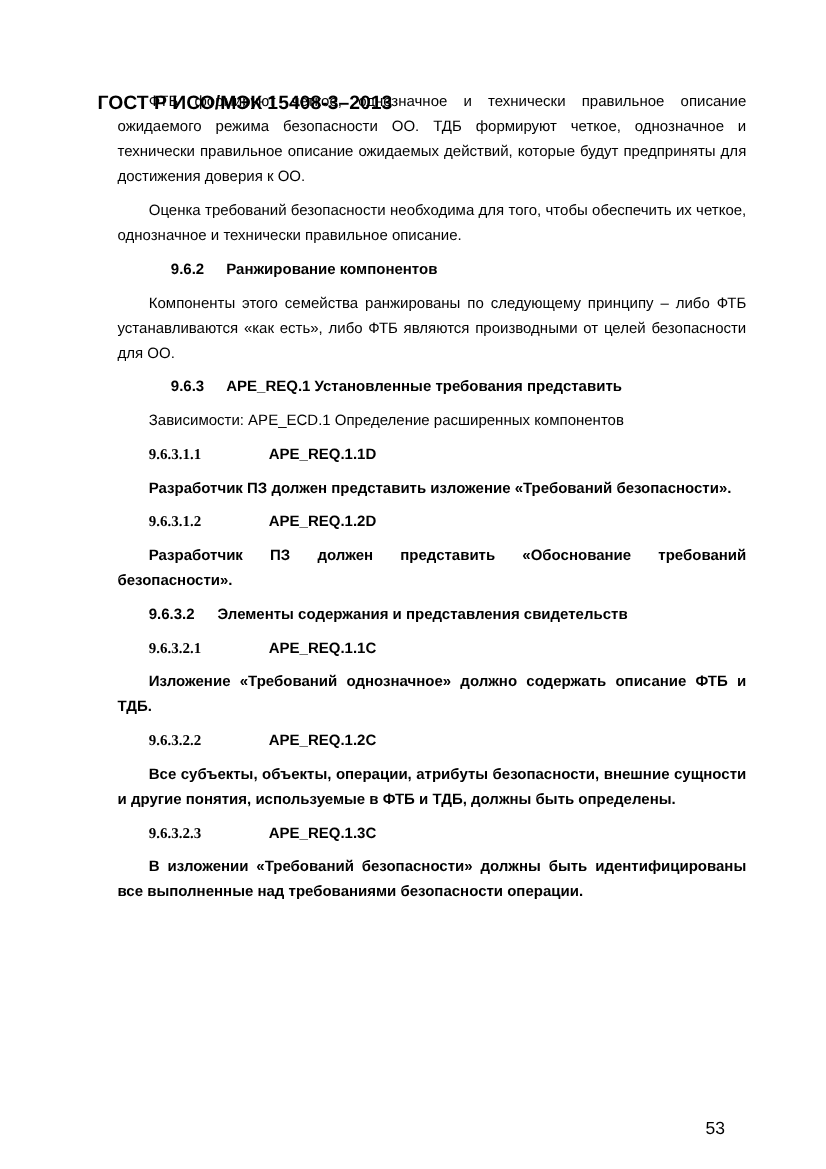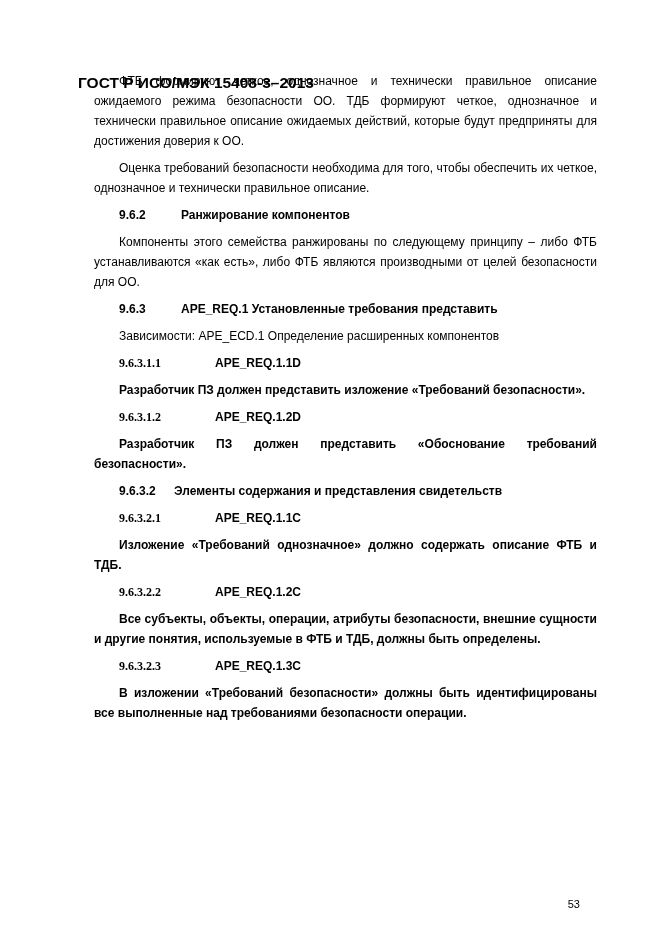--- a/index.html
+++ b/index.html
@@ -44,28 +44,28 @@
     font-weight: bold;
   }
   .heading {
     font-weight: bold;
     padding-left: 25px;
     white-space: nowrap;
   }
   .heading .num {
     display: inline-block;
   }
-  .lvl3 .num { width: 62px; }
+  .lvl3 .num { width: 62px; text-align: center; }
   .lvl4 .num { width: 55px; }
   .lvl5 .num { width: 96px; font-family: Liberation Serif, serif; }
   .page-number {
     position: absolute;
     right: 81px;
     bottom: 25px;
-    font-size: 11px;
+    font-size: 14px;
   }
 </style>
 </head>
 <body>
 
 <div class="page">
 
   <div class="doc-header">ГОСТ Р ИСО/МЭК 15408-3–2013</div>
 
   <div class="content">

